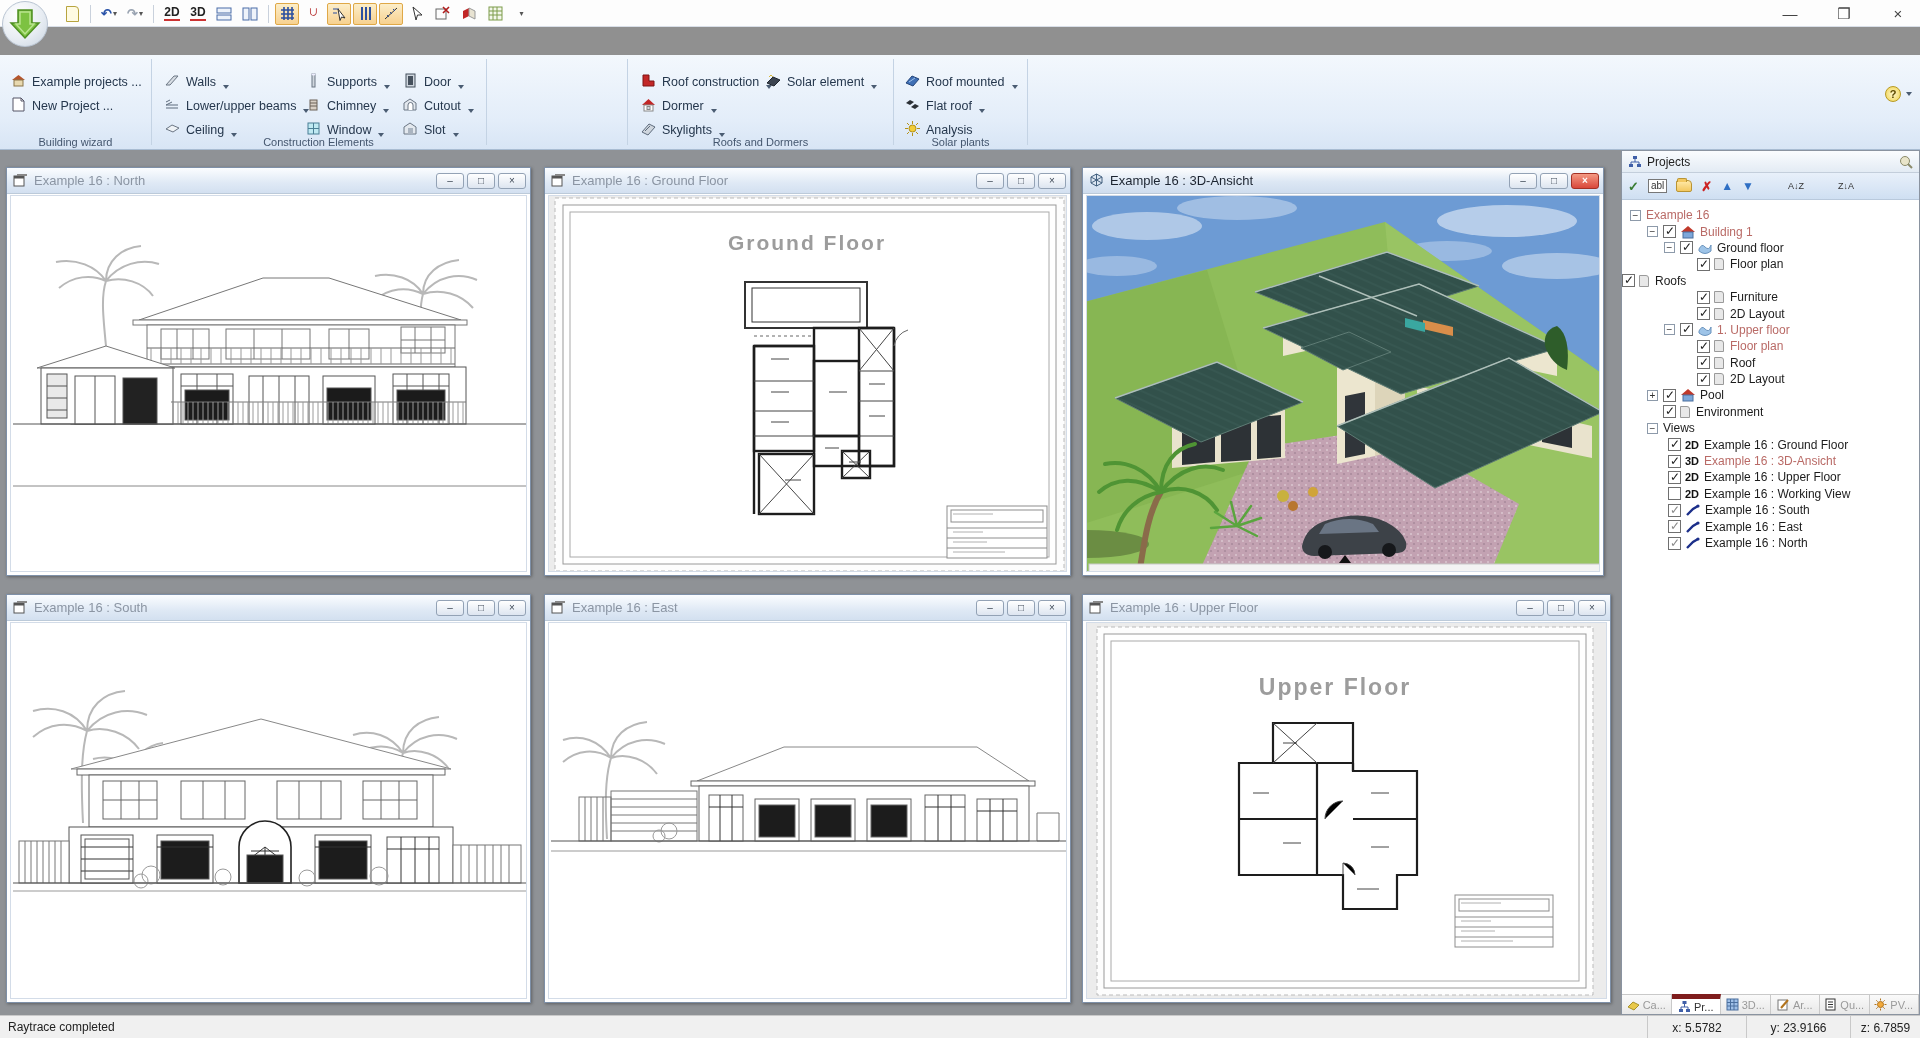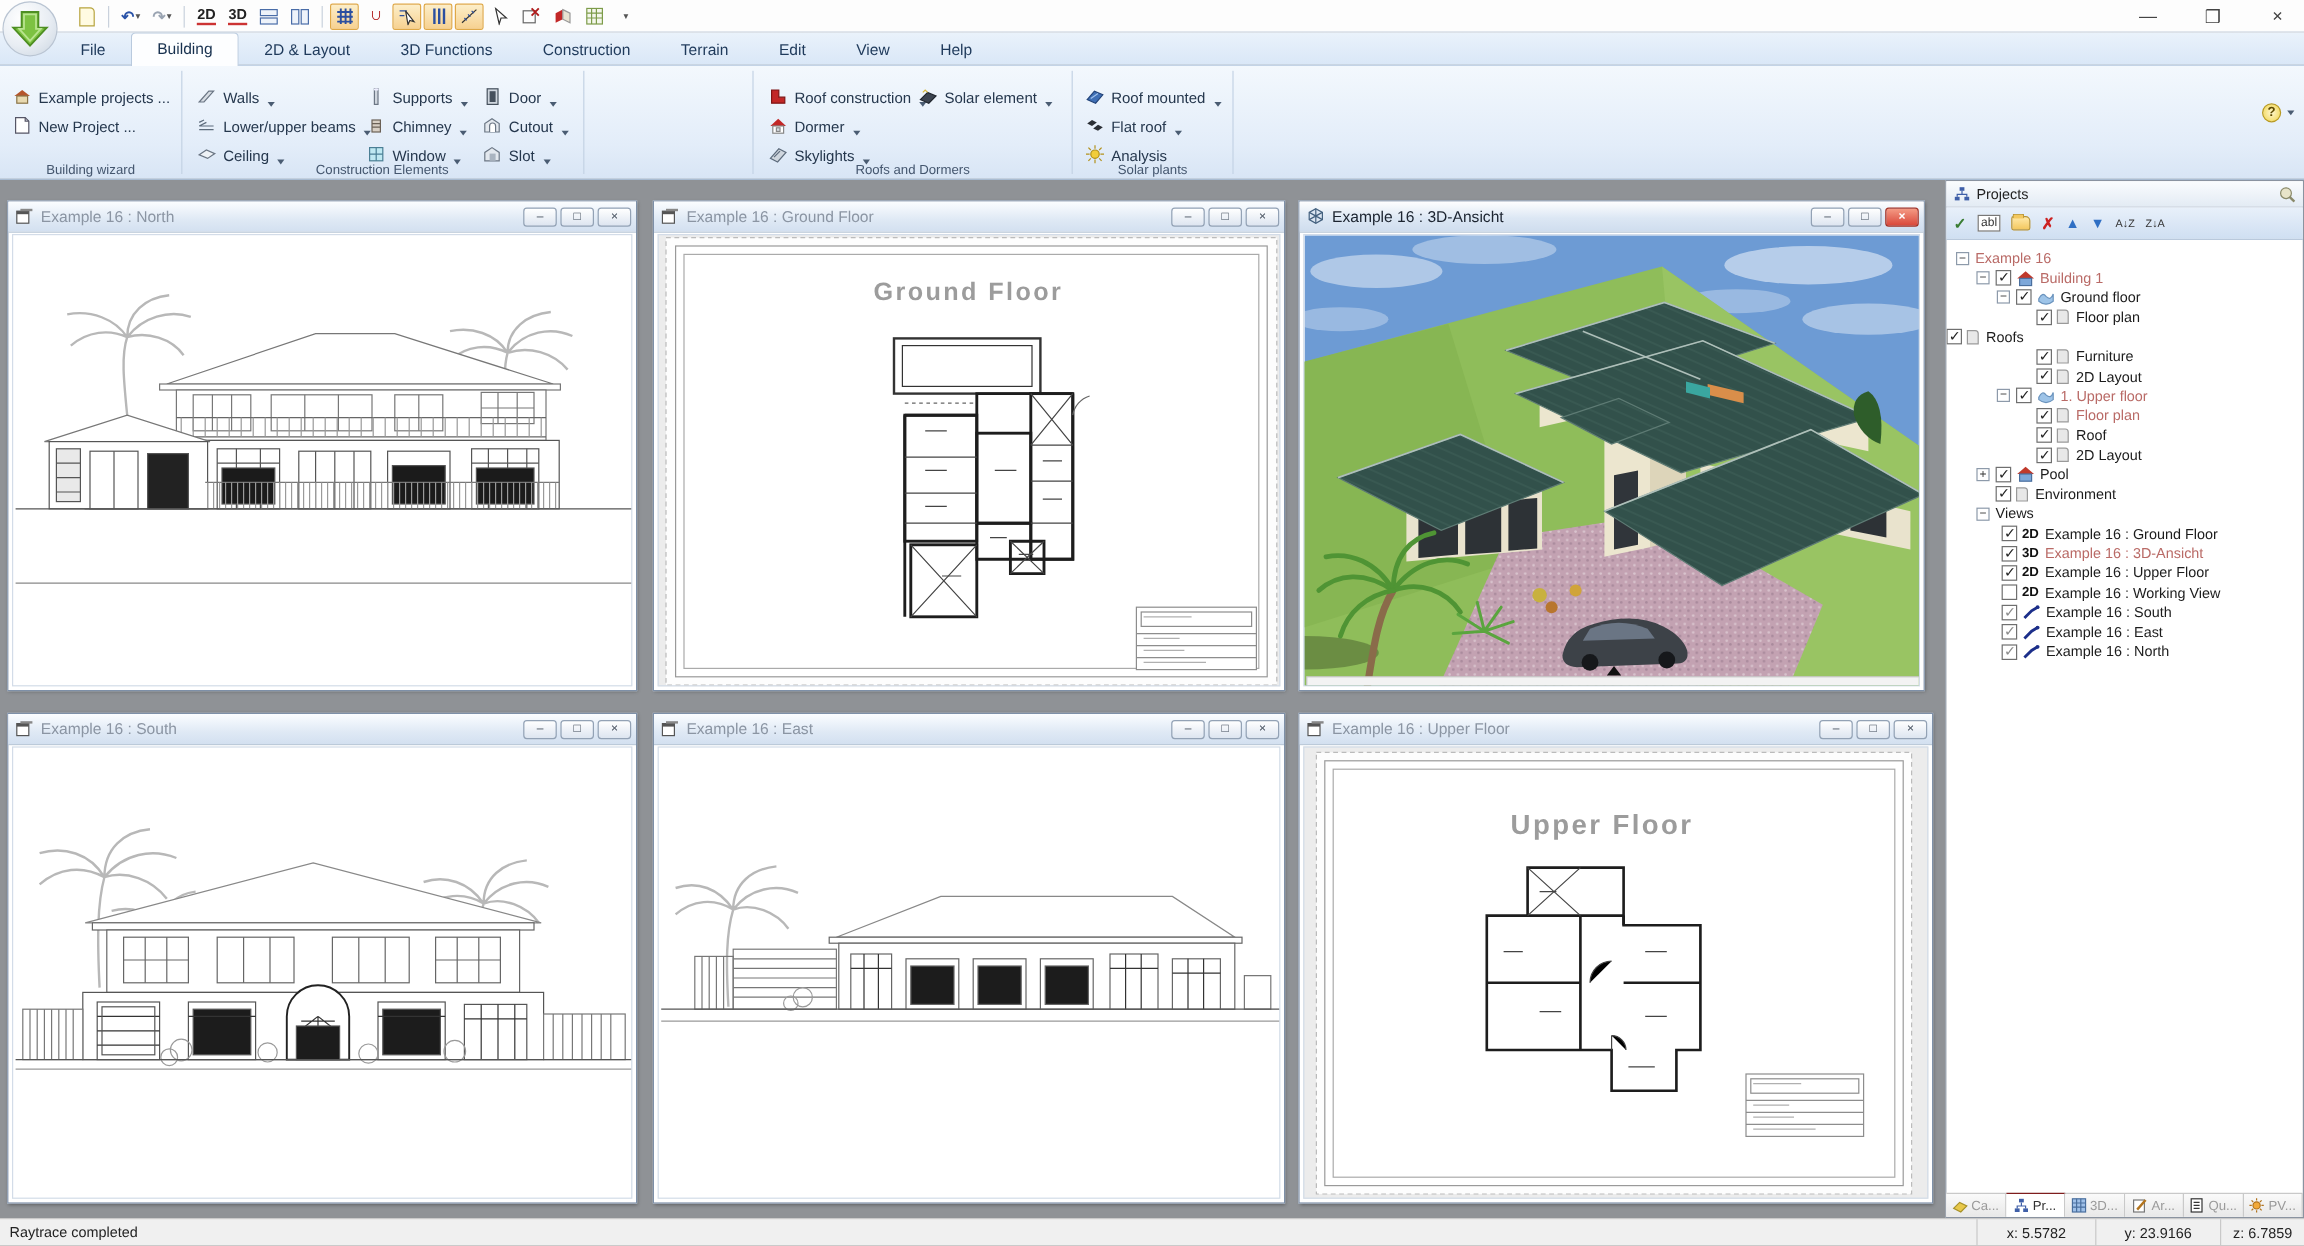--- a/index.html
+++ b/index.html
@@ -65,41 +65,41 @@
   .phead { height:22px; background:linear-gradient(#fafcfe,#e3ebf4); border-bottom:1px solid #c3cedb;
            display:flex; align-items:center; padding:0 6px; gap:5px; font-size:12px; color:#222; }
   .phead .grow { flex:1; }
   .ptool { height:27px; background:linear-gradient(#e8f0fa,#cfdff2); border-bottom:1px solid #b9c9dc;
            display:flex; align-items:center; padding:0 6px; gap:9px; }
   .pt { font-size:13px; }
   .pt.green { color:#3a7d33; font-weight:bold; }
   .pt.abl { font-size:10px; border:1px solid #777; background:#fff; padding:0 2px; line-height:12px; color:#333; }
   .pt.red { color:#cc2222; font-weight:bold; }
   .pt.blue { color:#2f6fc4; font-size:12px; }
-  .pt.sort { font-size:9px; color:#333; line-height:9px; text-align:center; }
+  .pt.sort { font-size:9px; color:#333; line-height:9px; text-align:center;margin-left:25px; }
   .folder { width:16px; height:12px; background:linear-gradient(#ffe9a8,#f3c860); border:1px solid #b99433; border-radius:2px 4px 2px 2px; position:relative; }
   .folder::before { content:""; position:absolute; left:0; top:-3px; width:8px; height:3px; background:#f3c860; border:1px solid #b99433; border-bottom:none; border-radius:2px 2px 0 0; }
 
   .tree { position:absolute; left:0; top:50px; right:0; bottom:20px; overflow:hidden; padding-top:6px; }
   .trow { height:16.4px; display:flex; align-items:center; font-size:12px; color:#1c1c1c; white-space:nowrap; }
   .trow [data-tone="red"] { color:#b96a66; }
   .exp { width:11px; height:11px; border:1px solid #8d9aaa; background:#fff; color:#333; font-size:10px; line-height:9px;
          text-align:center; margin-right:5px; flex:0 0 auto; }
   .cb { width:13px; height:13px; border:1px solid #6f6f6f; background:#fff; margin-right:4px; flex:0 0 auto;
         position:relative; }
   .cb[data-checked="true"]::after { content:"✓"; position:absolute; left:1px; top:-2px; font-size:12px; color:#222; }
   .cb.grayck[data-checked="true"]::after { color:#8a8a8a; }
   .ticon16 { width:16px; height:14px; margin-right:4px; flex:0 0 auto; }
   .badge { font-weight:bold; font-size:11px; margin-right:5px; color:#111; }
   .pagei { width:10px; height:12px; background:#e8e8e8; border:1px solid #9a9a9a; border-radius:0 3px 0 0; margin-right:6px; flex:0 0 auto; }
 
   .ptabs { position:absolute; left:0; bottom:0; right:0; height:20px; display:flex; align-items:flex-end; background:#f4f4f4; border-top:1px solid #c9c9c9; }
   .ptab { flex:1; height:19px; display:flex; align-items:center; justify-content:center; gap:3px; font-size:11px; color:#9a9a9a;
           border-right:1px solid #c9c9c9; background:linear-gradient(#fafafa,#e8e8e8);text-align:right; }
-  .ptab.active { background:#fff; color:#333; border-top:1px solid #7f1d1d; height:20px; }
+  .ptab.active { background:#fff; color:#333; border-top:5px solid #7f1d1d; height:20px; }
   .ptab svg { width:13px; height:13px; }
 
   
   .status { position:absolute; left:0; bottom:0; width:1920px; height:23px; background:#f0f0f0; border-top:1px solid #c9c9c9;
             font-size:12px; color:#222; }
   .smsg { position:absolute; left:8px; top:4px; }
   .scell { position:absolute; top:0; height:23px; border-left:1px solid #c9c9c9; display:flex; align-items:center; justify-content:center; }
 </style>
 </head>
 <body>
@@ -199,33 +199,20 @@
     </div>
   </div>
 
   <div class="applogo">
     <svg viewBox="0 0 34 34">
       <path d="M10,3 h14 v13 h7 L17,31 L3,16 h7 Z" fill="#7dc242" stroke="#4e8f22" stroke-width="1.5"></path>
       <path d="M12,5 h10 v12 h4 L17,27 L8,17 h4 Z" fill="none" stroke="#b9e48f" stroke-width="1.5"></path>
     </svg>
   </div>
 
-  <div class="row2">
-    <div class="tabs">
-      <span class="tab">File</span>
-      <span class="tab active">Building</span>
-      <span class="tab">2D &amp; Layout</span>
-      <span class="tab">3D Functions</span>
-      <span class="tab">Construction</span>
-      <span class="tab">Terrain</span>
-      <span class="tab">Edit</span>
-      <span class="tab">View</span>
-      <span class="tab">Help</span>
-    </div>
-  </div>
 
   <div class="ribbon">
     <div class="help-corner">
         <span class="help-q">?</span>
         <span class="dd"></span>
       </div>
 
     <div class="rgroup" style="left:0;width:151px">
       <div class="rbtn" style="left:10px;top:12px">
         <svg viewBox="0 0 17 17">

